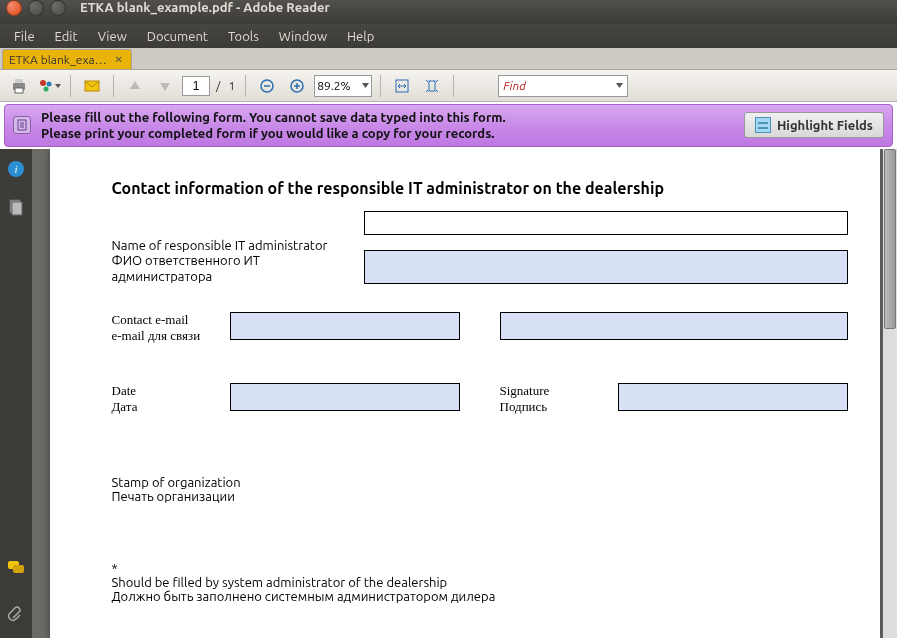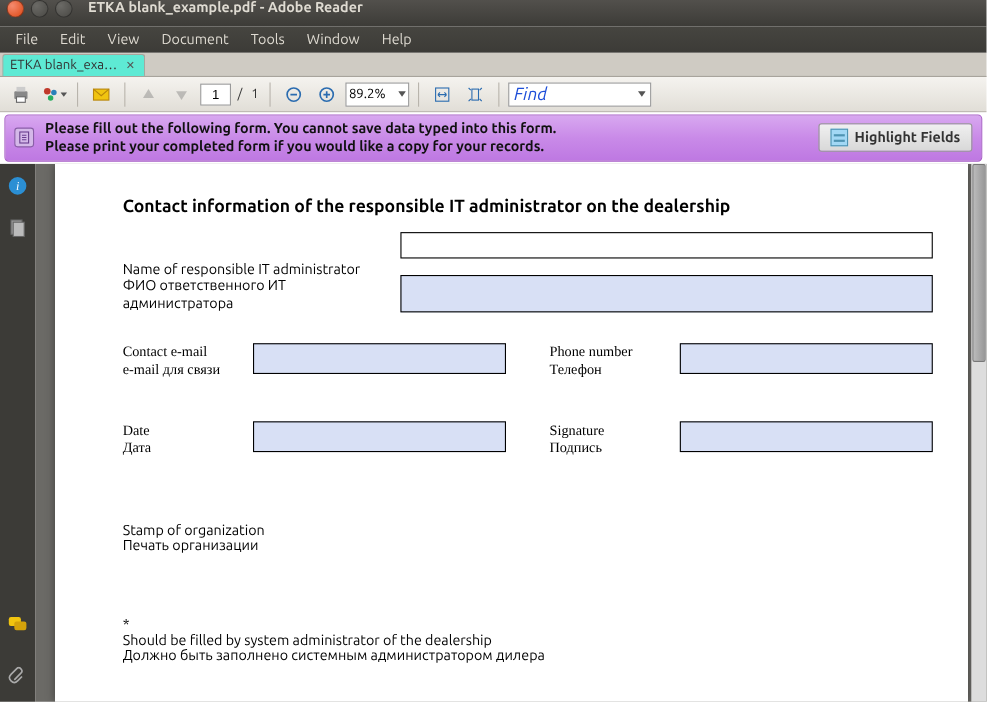--- a/index.html
+++ b/index.html
@@ -43,21 +43,21 @@
 
 .tabbar {
   height: 22px;
   background: #cfcbc3;
   border-bottom: 1px solid #a8a49c;
   display: flex;
   align-items: flex-end;
 }
 .tab {
   height: 20px;
-  background: #5eead4;
+  background: #eab308;
   border: 1px solid #a8a49c;
   border-bottom: none;
   border-radius: 3px 3px 0 0;
   display: flex;
   align-items: center;
   padding: 0 6px;
   font-size: 12px;
   color: #333;
   margin-left: 2px;
 }
@@ -90,22 +90,22 @@
   font-size: 12px; padding: 0 3px; text-align: center;
 }
 .page-input { width: 28px; }
 .zoom-select {
   height: 22px; border: 1px solid #999; background: #fff;
   font-size: 12px; padding: 0 2px; width: 58px;
   display: flex; align-items: center; justify-content: space-between;
 }
 .find-input {
   height: 22px; width: 130px; border: 1px solid #999; background: #fff;
-  font-size: 16px; padding: 0 4px; color: #1d4ed8; font-style: italic;
-  display: flex; align-items: center; justify-content: space-between;
+  font-size: 12px; padding: 0 4px; color: #b91c1c; font-style: italic;
+  display: flex; align-items: center; justify-content: space-between; margin-left: 36px;
 }
 .tb-text { font-size: 12px; color: #333; padding: 0 2px; }
 .arrow-disabled { opacity: 0.35; }
 
 
 .notifybar {
   background: linear-gradient(to bottom, #d8a8f0 0%, #c98ae8 50%, #be78e2 100%);
   border: 1px solid #a85fc7;
   border-radius: 4px;
   margin: 2px 4px;
@@ -413,24 +413,20 @@
 
       <div class="two-col">
         <div class="col-pair">
           <div class="form-label">
             <div>Contact e-mail</div>
             <div>e-mail для связи</div>
           </div>
           <div class="form-field" style="height:28px;"></div>
         </div>
         <div class="col-pair">
-          <div class="form-label">
-            <div>Phone number</div>
-            <div>Телефон</div>
-          </div>
           <div class="form-field" style="height:28px;"></div>
         </div>
         <div class="col-pair">
           <div class="form-label">
             <div>Date</div>
             <div>Дата</div>
           </div>
           <div class="form-field" style="height:28px;"></div>
         </div>
         <div class="col-pair">

